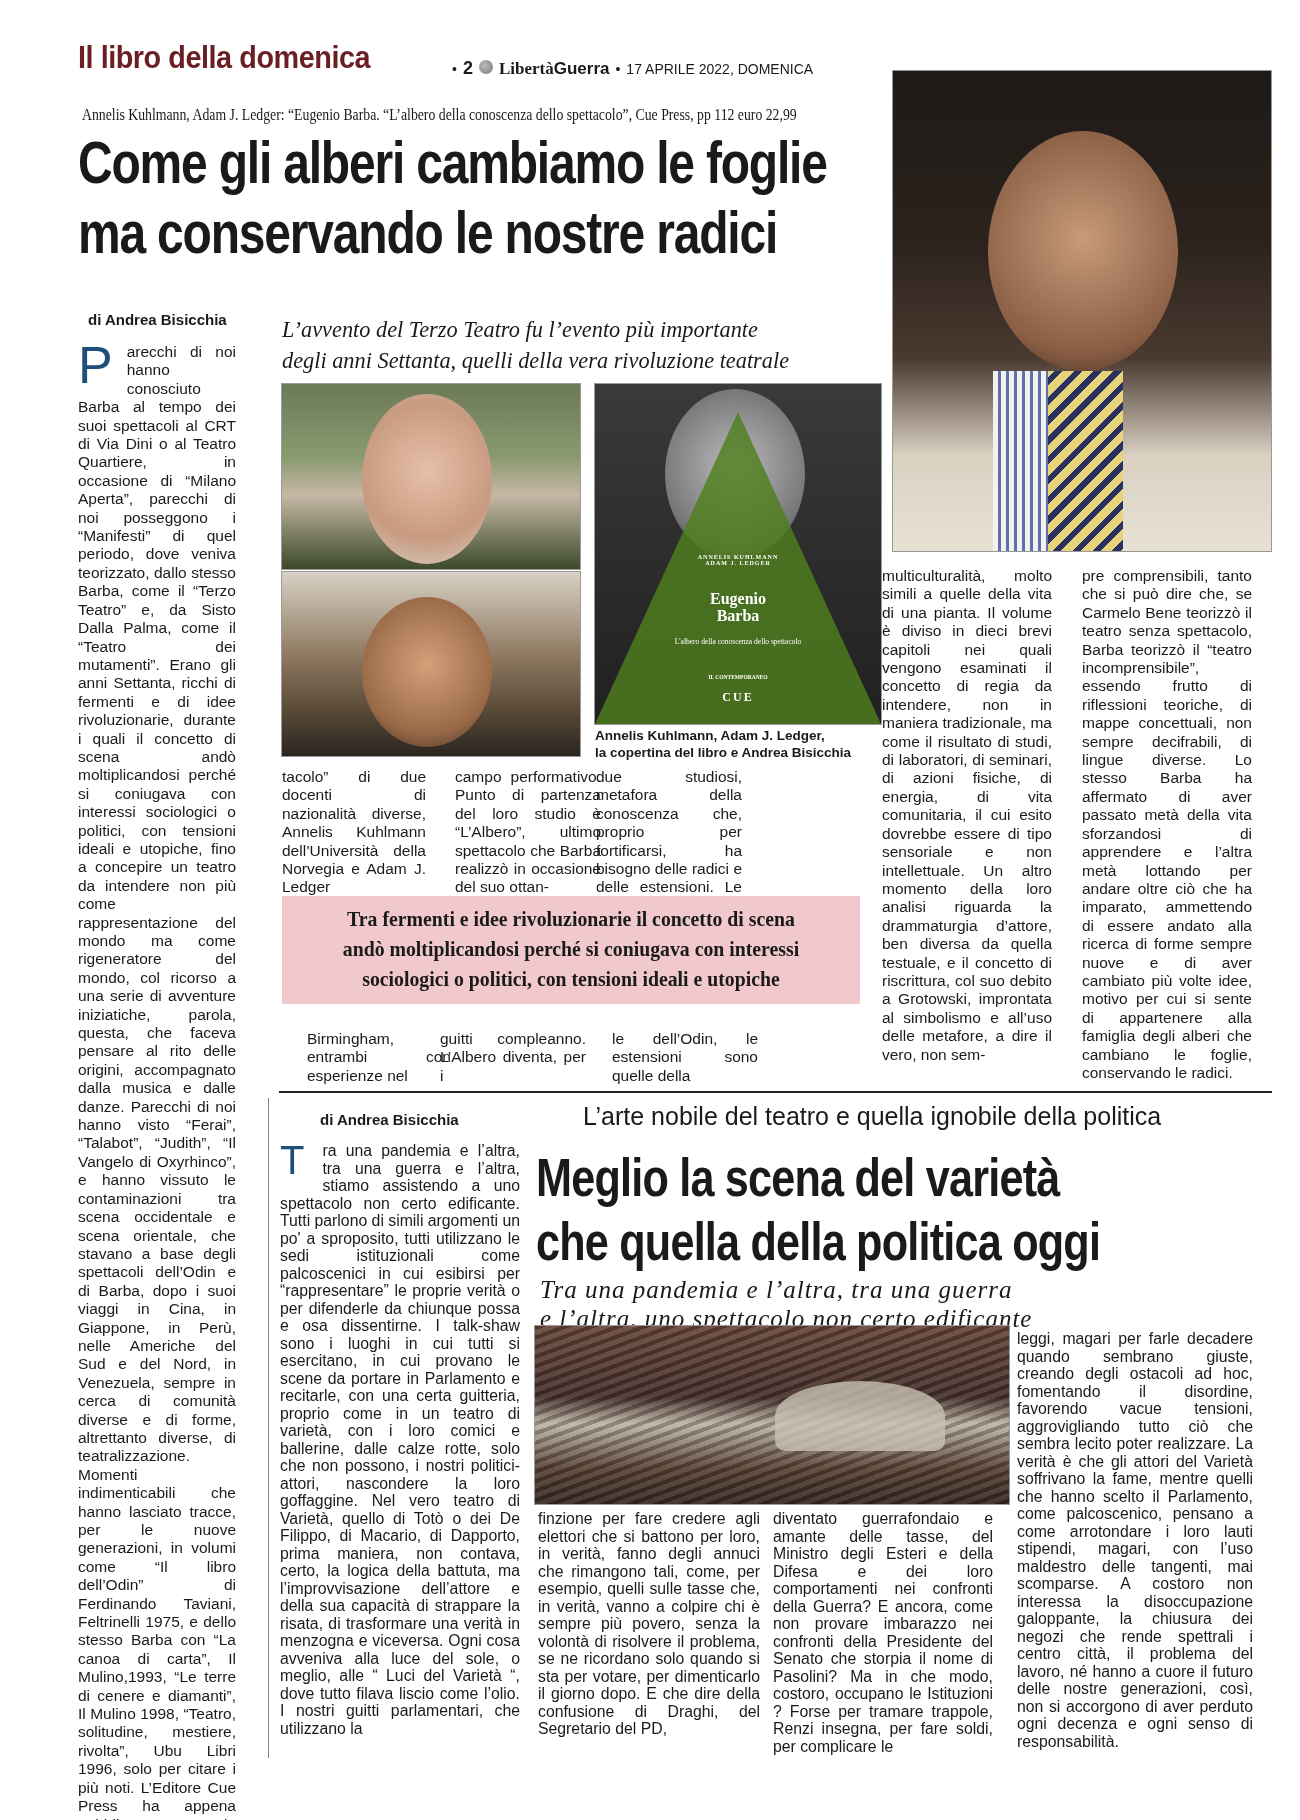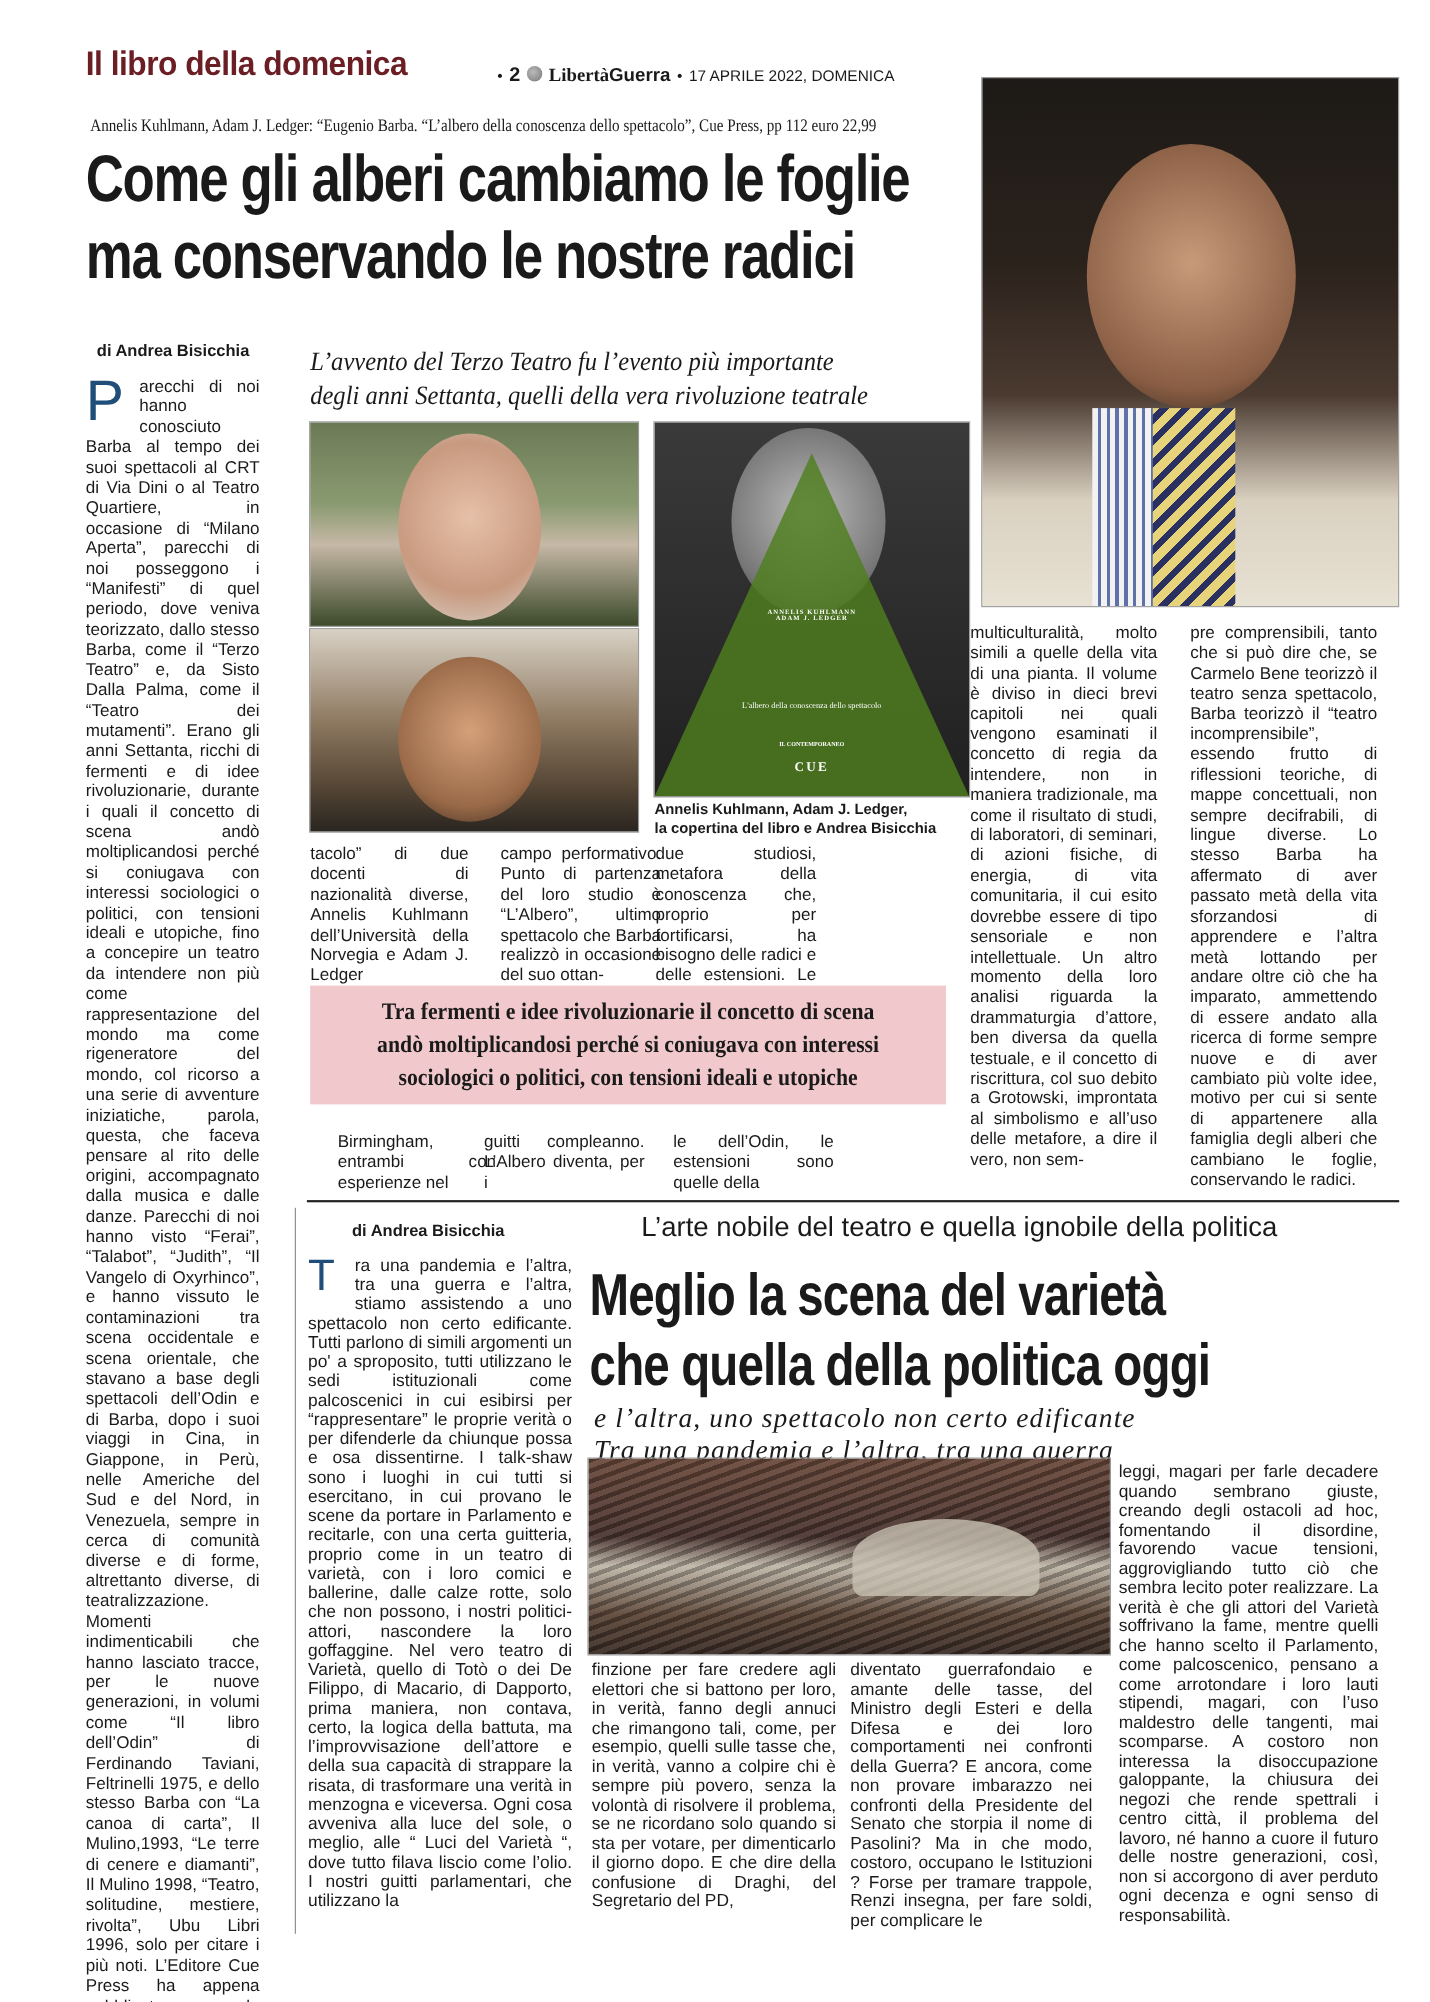--- a/index.html
+++ b/index.html
@@ -109,20 +109,24 @@
 
 <div class="abs photo" id="photo-cover">
   <div class="face" style="left:70px;top:5px;width:140px;height:170px;background:radial-gradient(circle at 50% 45%,#bbb,#777 65%,#333);"></div>
   <svg id="cover-tri" viewBox="0 0 286 340">
       <polygon points="143,28 0,340 286,340" fill="#4f7f1f" fill-opacity="0.82"></polygon>
     </svg>
   <div class="cover-txt" style="top:170px;font-size:6px;font-weight:700;letter-spacing:1px;">
     <div>ANNELIS KUHLMANN</div>
     <div>ADAM J. LEDGER</div>
   </div>
+  <div class="cover-txt" style="top:206px;font-size:16px;font-weight:700;line-height:17px;">
+    <div>Eugenio</div>
+    <div>Barba</div>
+  </div>
   <div class="cover-txt" style="top:253px;font-size:7.5px;">L'albero della conoscenza dello spettacolo</div>
   <div class="cover-txt" style="top:290px;font-size:5.5px;font-weight:700;">IL CONTEMPORANEO</div>
   <div class="cover-txt sans" style="top:306px;font-size:12px;font-weight:700;letter-spacing:2px;">CUE</div>
 </div>
 
 <div class="abs sans" id="caption-photos">
   <div>Annelis Kuhlmann, Adam J. Ledger,</div>
   <div>la copertina del libro e Andrea Bisicchia</div>
 </div>
 
@@ -150,22 +154,22 @@
 <div class="abs" id="divider"></div>
 <div class="abs" id="vrule"></div>
 
 <div class="abs sans byline" id="byline2">di Andrea Bisicchia</div>
 <div class="abs sans" id="kicker2">L’arte nobile del teatro e quella ignobile della politica</div>
 <div class="abs cond" id="headline2">
   <div>Meglio la scena del varietà</div>
   <div>che quella della politica oggi</div>
 </div>
 <div class="abs serif" id="deck2">
+  <div>Tra una pandemia e l’altra, tra una guerra</div>
   <div>e l’altra, uno spettacolo non certo edificante</div>
-  <div>Tra una pandemia e l’altra, tra una guerra</div>
 </div>
 
 <div class="abs sans col2" id="d1">
   <span class="dropcap" style="font-size:40px;line-height:36px;margin-right:18px;">T</span>
   <span>ra una pandemia e l’altra, tra una guerra e l’altra, stiamo assistendo a uno spettacolo non certo edificante. Tutti parlono di simili argomenti un po' a sproposito, tutti utilizzano le sedi istituzionali come palcoscenici in cui esibirsi per “rappresentare” le proprie verità o per difenderle da chiunque possa e osa dissentirne. I talk-shaw sono i luoghi in cui tutti si esercitano, in cui provano le scene da portare in Parlamento e recitarle, con una certa guitteria, proprio come in un teatro di varietà, con i loro comici e ballerine, dalle calze rotte, solo che non possono, i nostri politici-attori, nascondere la loro goffaggine. Nel vero teatro di Varietà, quello di Totò o dei De Filippo, di Macario, di Dapporto, prima maniera, non contava, certo, la logica della battuta, ma l’improvvisazione dell’attore e della sua capacità di strappare la risata, di trasformare una verità in menzogna e viceversa. Ogni cosa avveniva alla luce del sole, o meglio, alle “ Luci del Varietà “, dove tutto filava liscio come l’olio. I nostri guitti parlamentari, che utilizzano la</span>
 </div>
 
 <div class="abs photo" id="photo-parliament">
   <div style="position:absolute;left:0;top:0;width:474px;height:178px;background:repeating-linear-gradient(160deg,rgba(0,0,0,0.25) 0 4px,rgba(255,255,255,0.06) 4px 9px);"></div>
   <div style="position:absolute;left:240px;top:55px;width:170px;height:70px;background:#c9c2b4;border-radius:50% 50% 10px 10px;opacity:0.8;"></div>

